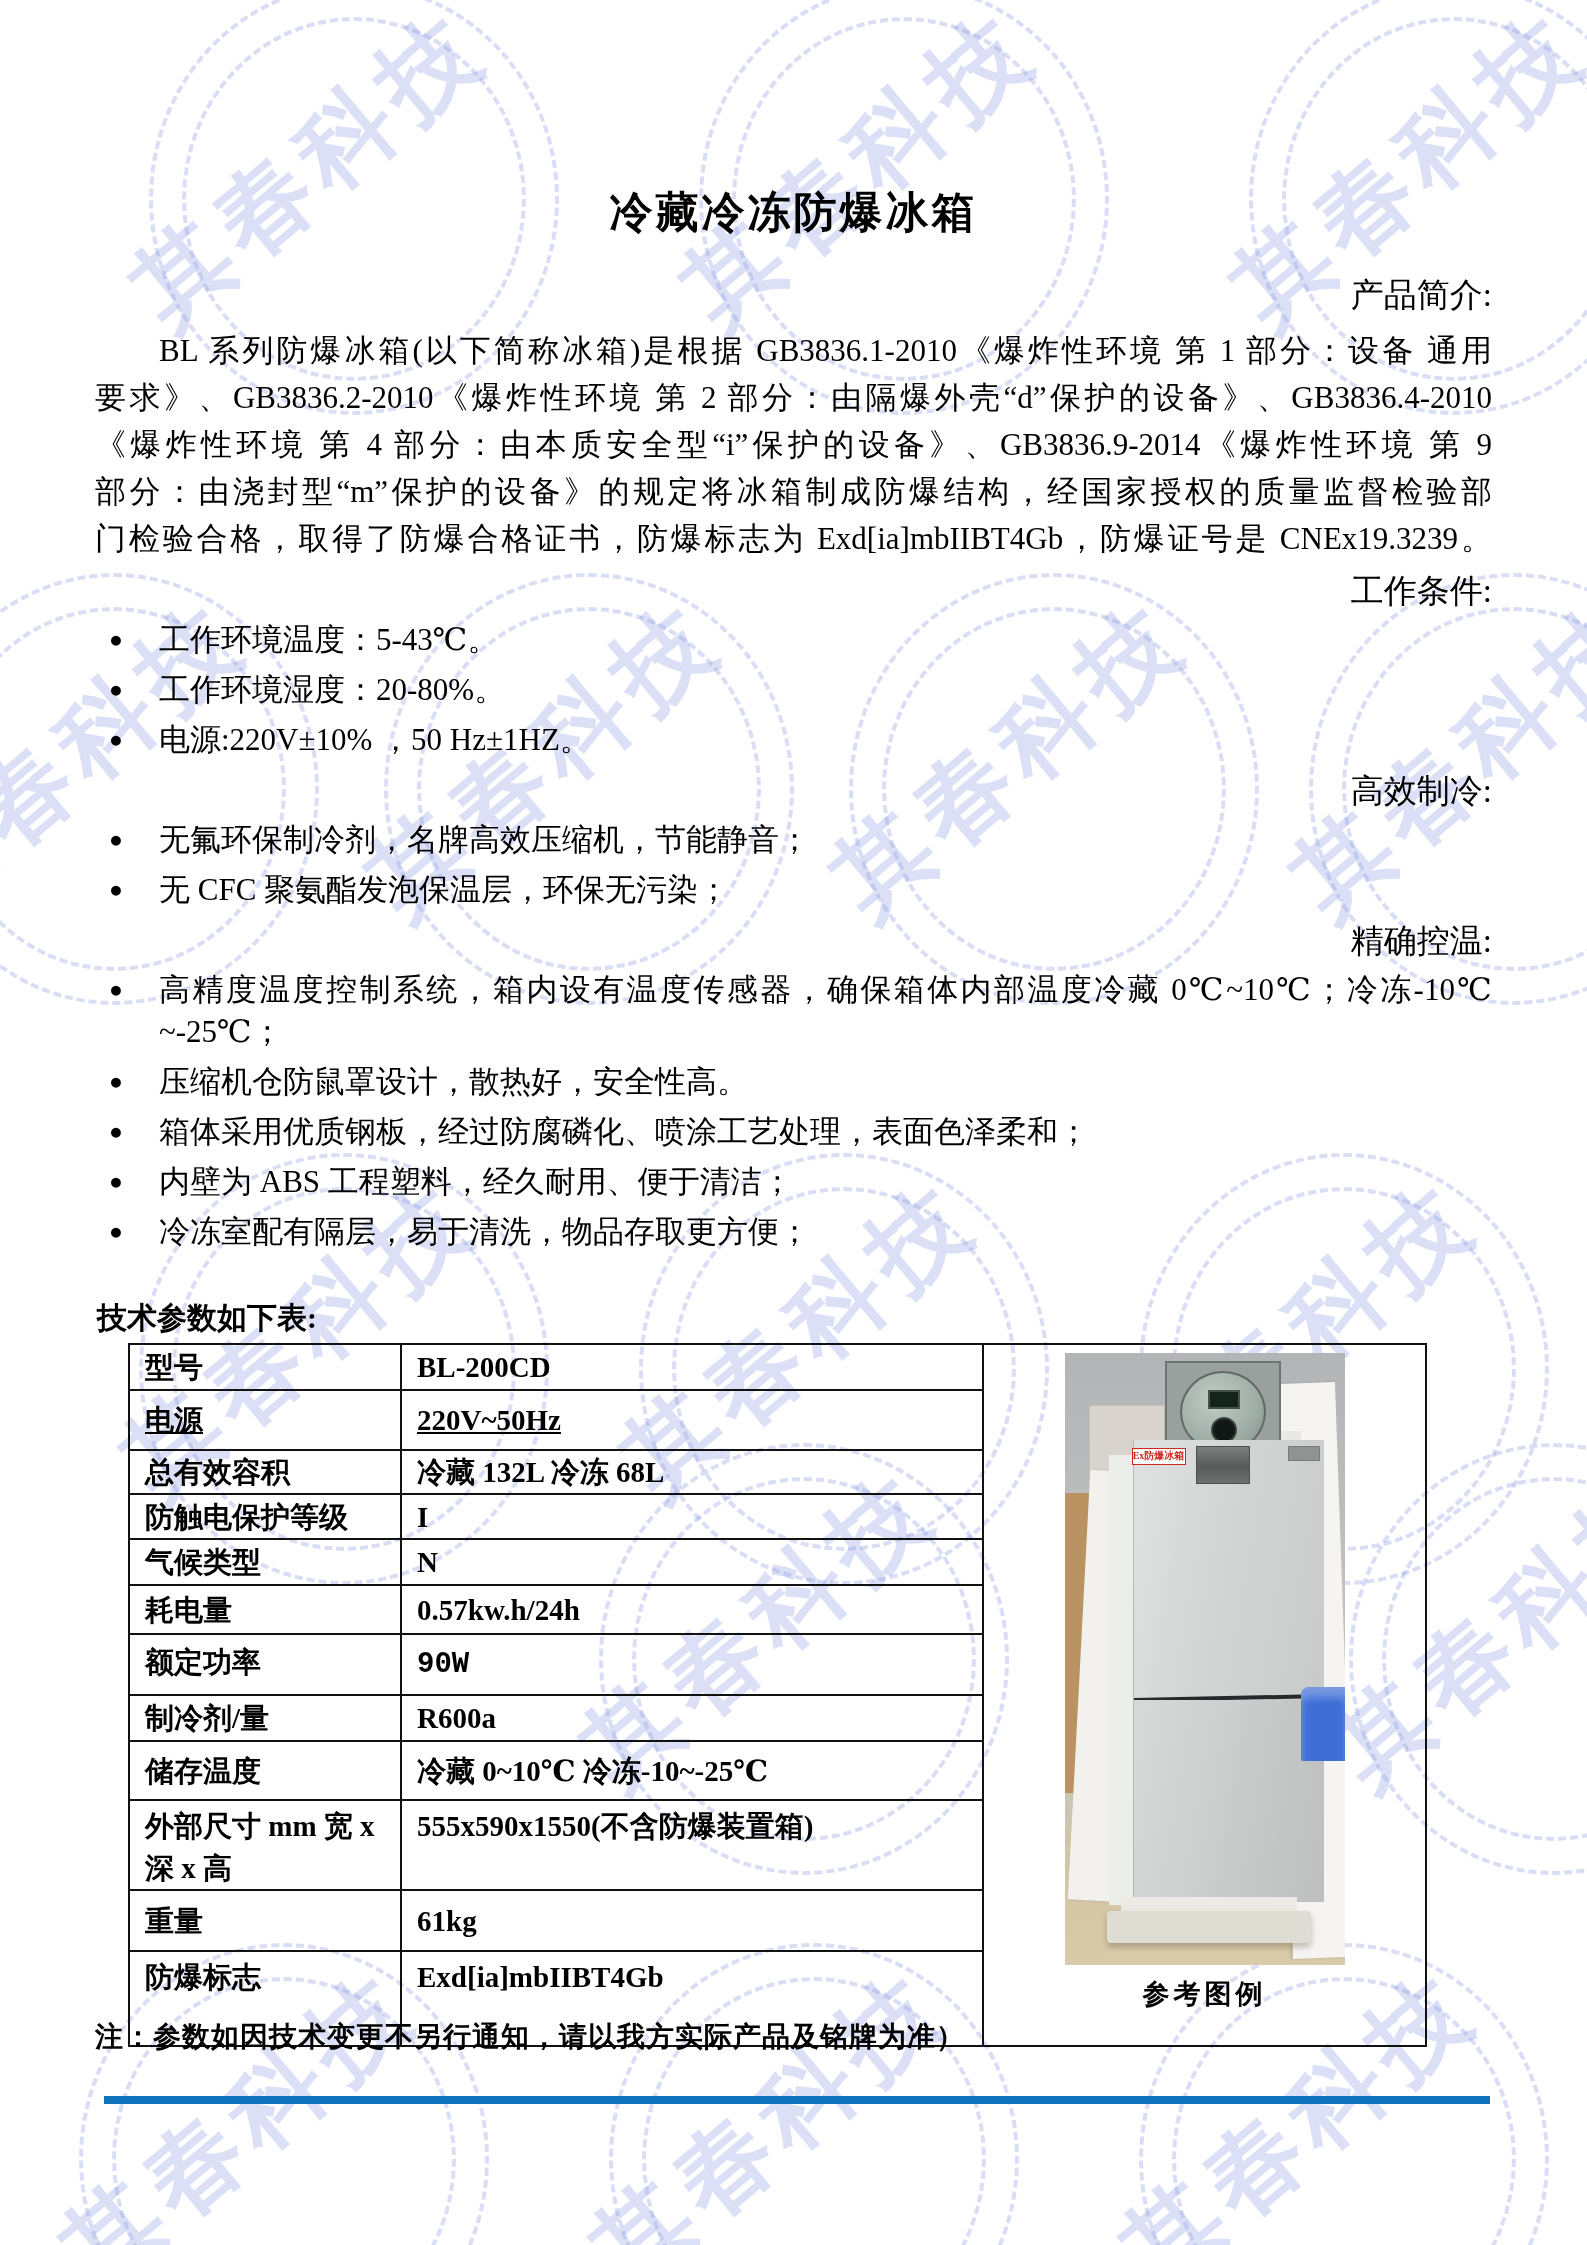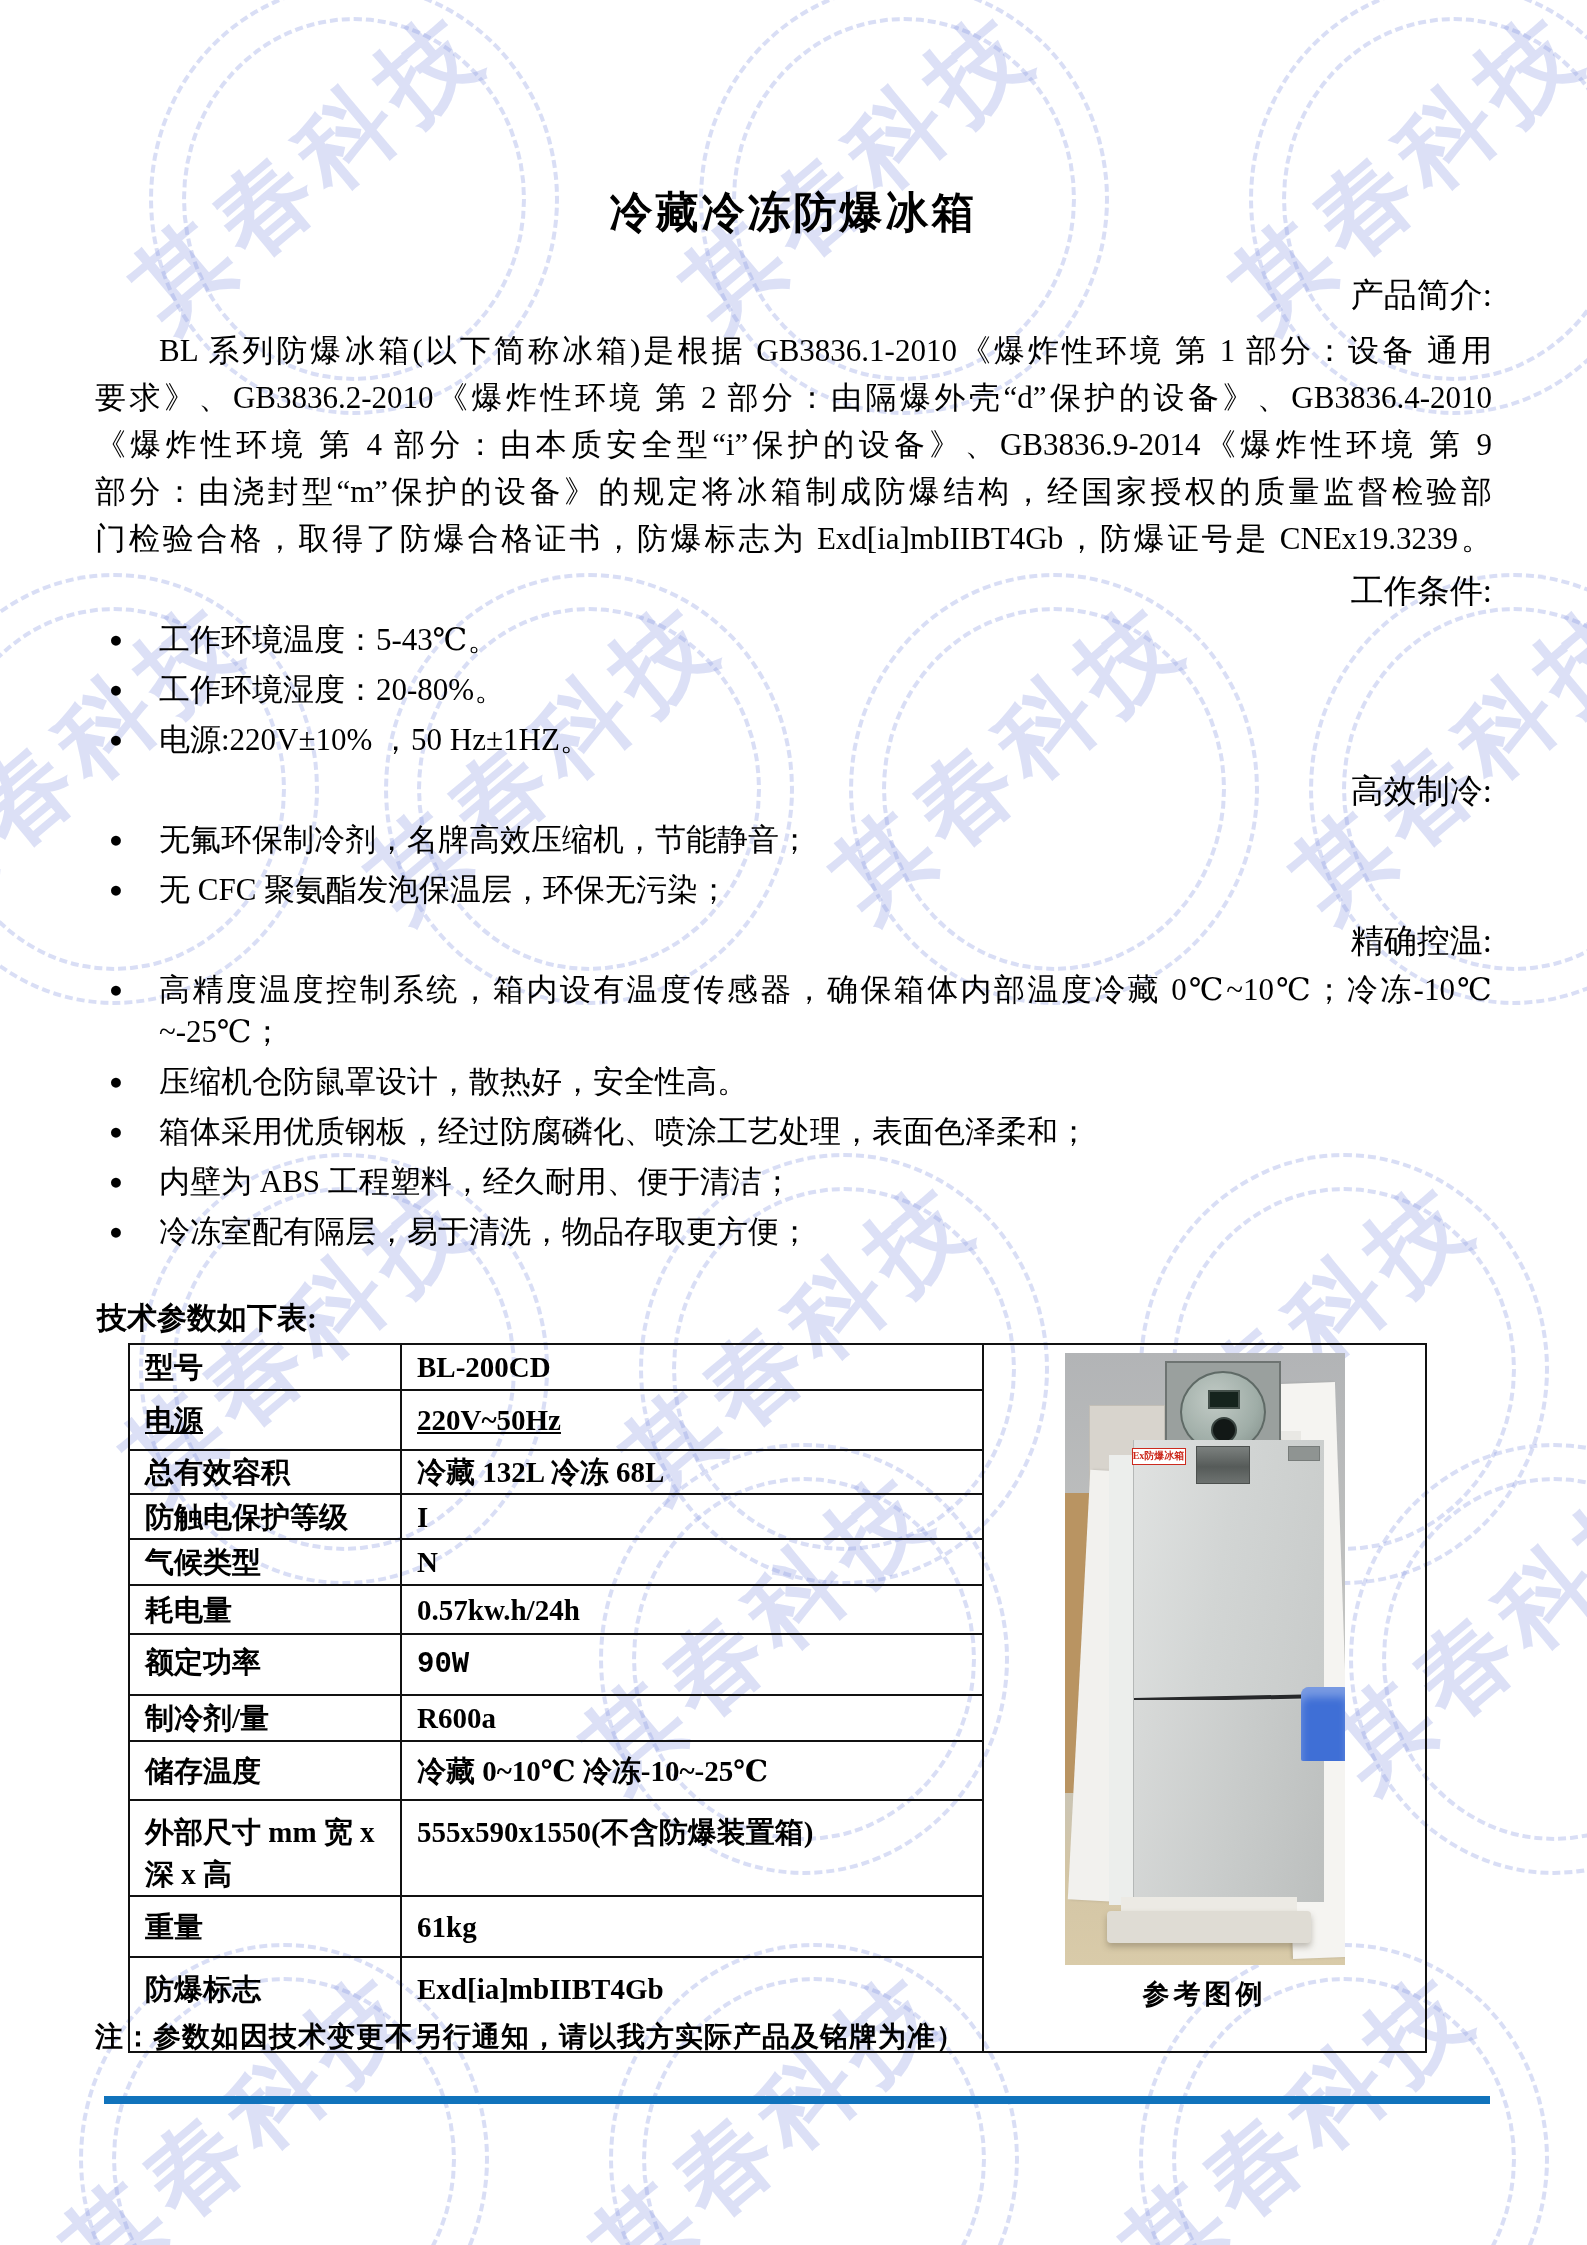--- a/index.html
+++ b/index.html
@@ -37,21 +37,21 @@
   .bullet-body{flex:1 1 auto; font-size:31px; line-height:42px;}
   .bline.stretch{text-align:justify; text-align-last:justify;}
   
   .table-heading{position:absolute; z-index:1; left:97px; top:1298px; font-size:30px; font-weight:bold;}
   .spec-table{
     position:absolute; z-index:1; left:128px; top:1343px; width:1297px;
     border-collapse:collapse; table-layout:fixed;
     font-size:29px; font-weight:bold;
   }
   .spec-table td{border:2px solid #111; padding:0 15px; vertical-align:middle; line-height:1.45;}
-  .spec-table tr.top-align td{vertical-align:top; padding-top:10px;}
+  .spec-table tr.top-align td{vertical-align:top; padding-top:4px;}
   td.photo-cell{vertical-align:top; padding:6px 0 0 0;}
   
   .photo-wrap{width:100%;}
   .photo{
     width:280px; height:612px; margin:2px auto 0; position:relative; overflow:hidden;
     background:linear-gradient(180deg,#b2b4b6 0%,#c3c4c2 46%,#ccc5b2 74%,#d3c5a5 84%,#d9cba9 100%);
   }
   .ph{position:absolute;}
   .caption{text-align:center; font-size:27px; font-weight:bold; margin-top:10px; letter-spacing:4px;}
   

